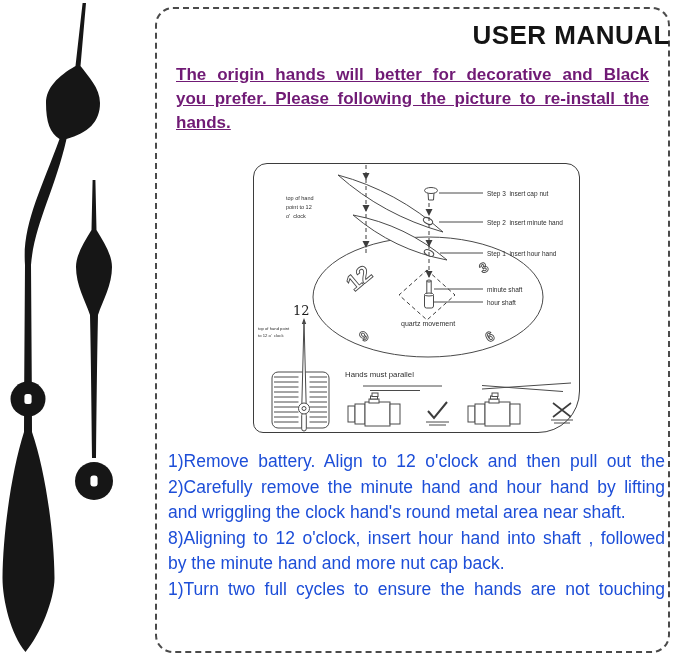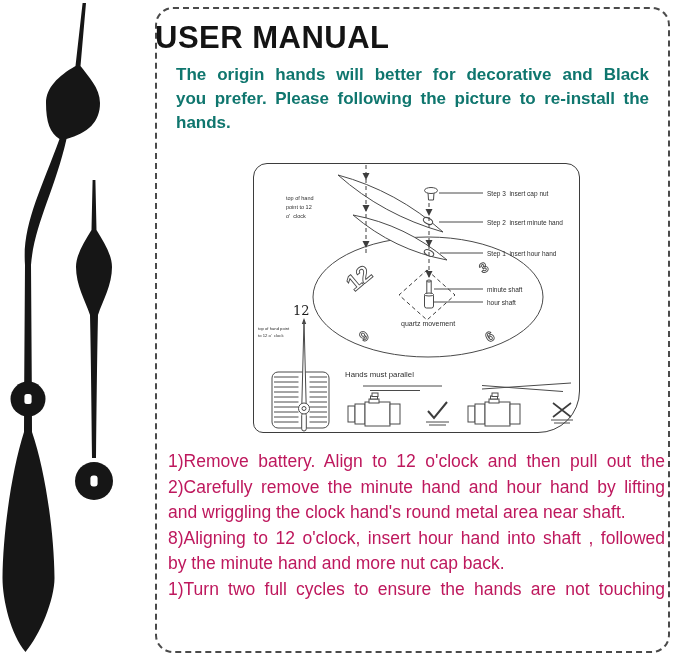--- a/index.html
+++ b/index.html
@@ -11,32 +11,32 @@
   }
   
   #hands-svg{position:absolute;left:0;top:0;}
   
   .manual-box{
     position:absolute;left:155px;top:7px;width:515px;height:646px;
     box-sizing:border-box;border:2px dashed #4a4a4a;border-radius:18px;
   }
   .title{
     position:absolute;left:155px;top:20px;width:515px;
-    text-align:left;font-size:31px;font-weight:700;color:#141414;
+    text-align:right;font-size:26px;font-weight:700;color:#141414;
     letter-spacing:.5px;white-space:pre;
   }
   .intro{
     position:absolute;left:176px;top:63px;width:473px;
-    font-size:17px;font-weight:700;color:#0f766e;line-height:24px;
+    font-size:17px;font-weight:700;color:#701a75;line-height:24px;text-decoration:underline;
   }
   .line{white-space:pre;}
   .jline{text-align:justify;text-align-last:justify;white-space:normal;word-spacing:1px;}
   .instructions{
     position:absolute;left:168px;top:449px;width:497px;
-    font-size:17.5px;font-weight:400;color:#be185d;line-height:25.5px;
+    font-size:17.5px;font-weight:400;color:#1d4ed8;line-height:25.5px;
   }
   
   .diagram-box{
     position:absolute;left:253px;top:163px;width:327px;height:270px;
     box-sizing:border-box;border:1.5px solid #3d3d3d;
     border-radius:14px 14px 42px 10px;background:#fff;
   }
   .diagram-box svg{position:absolute;left:-1.5px;top:-1.5px;}
   svg text{white-space:pre;font-family:"Liberation Sans", sans-serif;fill:#2e2e2e;}
   .lbl{font-size:6.5px;}

